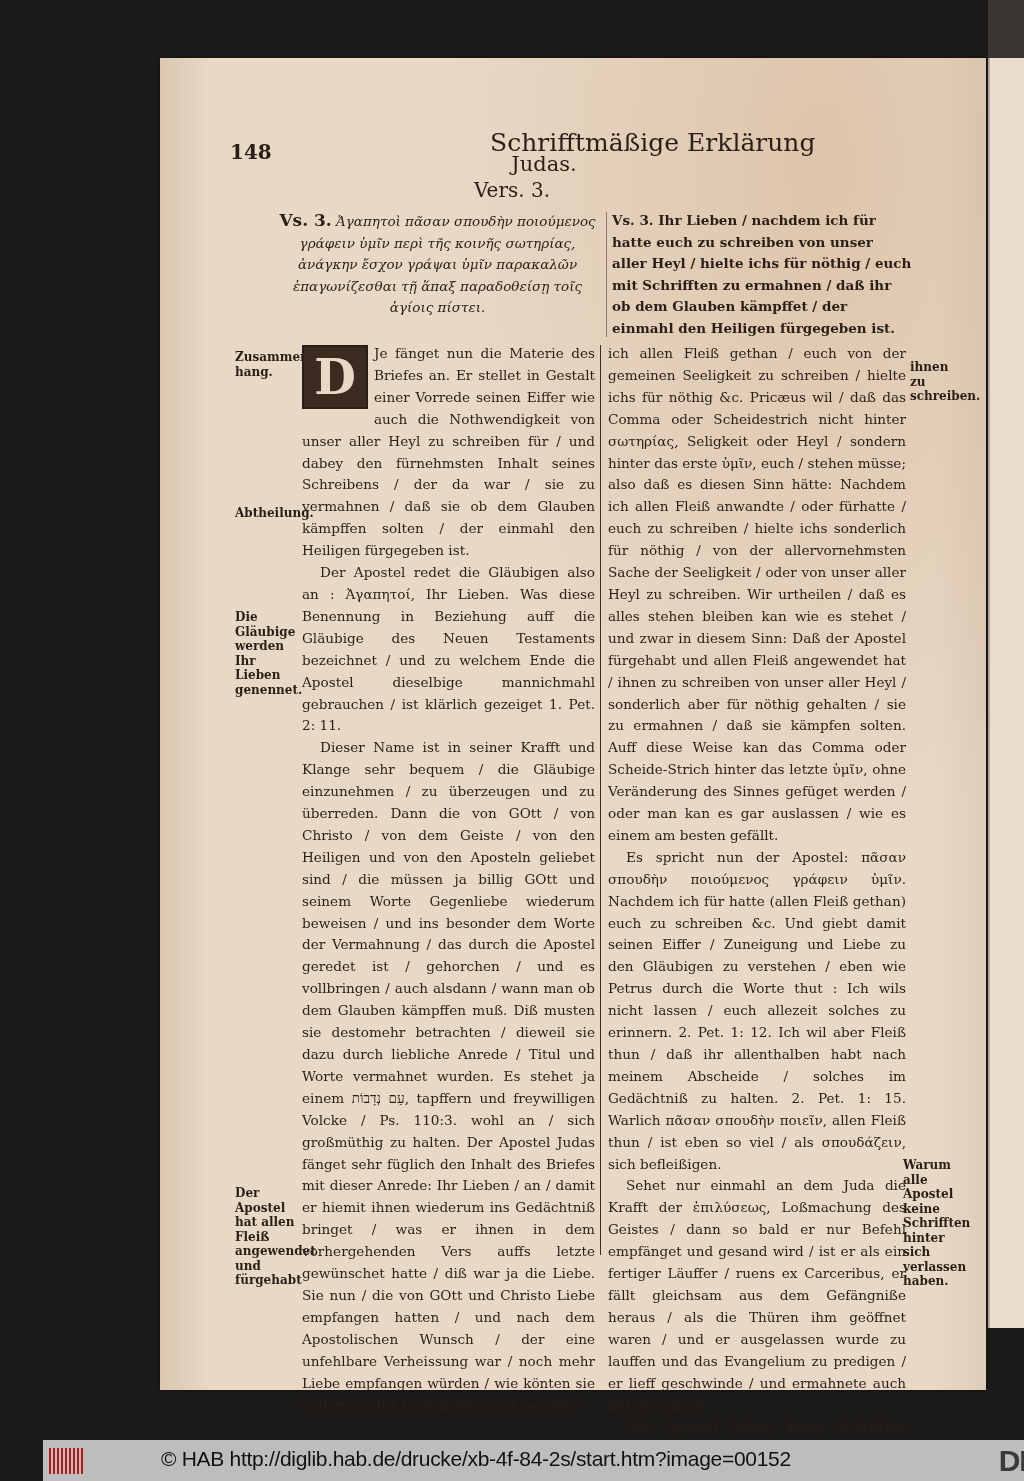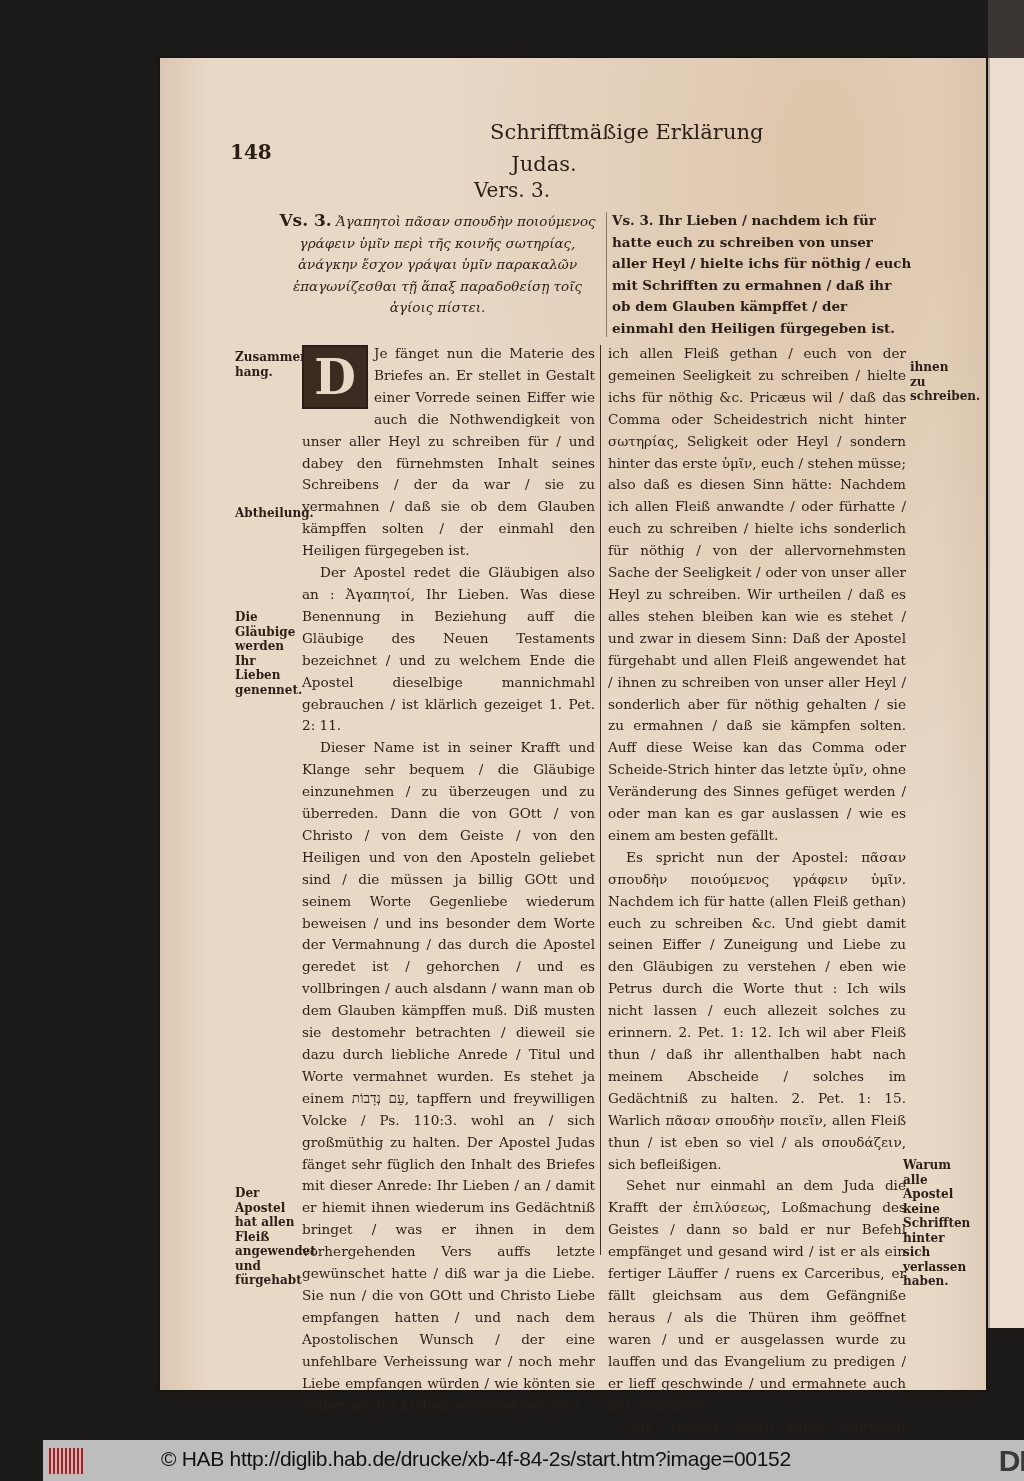--- a/index.html
+++ b/index.html
@@ -6,21 +6,21 @@
   body{width:1024px;height:1481px;background:#1d1b1a;position:relative;overflow:hidden;font-family:"DejaVu Serif",serif;color:#2a1e16;}
   .scan{position:absolute;left:0;top:0;width:1024px;height:1440px;background:#1c1a19;}
   .page{position:absolute;left:160px;top:58px;width:826px;height:1332px;background:#e8d8c6;
         background-image:radial-gradient(ellipse at 80% 8%,rgba(190,140,90,0.25),transparent 40%),
                          linear-gradient(90deg,rgba(160,120,80,0.18),transparent 6%,transparent 94%,rgba(150,120,90,0.12));
         box-shadow:0 0 3px rgba(0,0,0,.5);}
   .nextpage{position:absolute;left:988px;top:58px;width:36px;height:1270px;background:#eadcce;border-left:2px solid #b7aaa0;}
   .nextpage-top{position:absolute;left:988px;top:0;width:36px;height:62px;background:#3a3432;}
   .runhead{position:absolute;top:116px;left:230px;width:700px;height:30px;}
   .pageno{position:absolute;left:0;top:0;font-size:20px;font-weight:bold;margin-top:24px;}
-  .runtitle{position:absolute;left:260px;top:4px;font-size:21px;}
+  .runtitle{position:absolute;left:260px;top:12px;font-size:25px;}
   .booktitle{position:absolute;top:152px;left:0;width:1024px;text-align:center;font-size:21px;padding-left:64px;box-sizing:border-box;}
   .versetitle{position:absolute;top:178px;left:0;width:1024px;text-align:center;font-size:20px;box-sizing:border-box;}
   .versegrid{position:absolute;top:210px;left:258px;width:650px;font-size:13.5px;line-height:21.5px;}
   .vg-left{position:absolute;left:12px;top:0;width:335px;font-style:italic;text-align:center;}
   .vg-left .label{font-style:normal;font-weight:bold;font-size:17px;}
   .vg-divider{position:absolute;left:348px;top:2px;width:1px;height:125px;background:#8a7868;}
   .vg-right{position:absolute;left:354px;top:0;width:300px;font-weight:bold;}
   .col{position:absolute;font-size:13.6px;line-height:21.9px;text-align:justify;}
   .col-left{left:302px;top:343px;width:293px;}
   .col-right{left:608px;top:343px;width:298px;}

